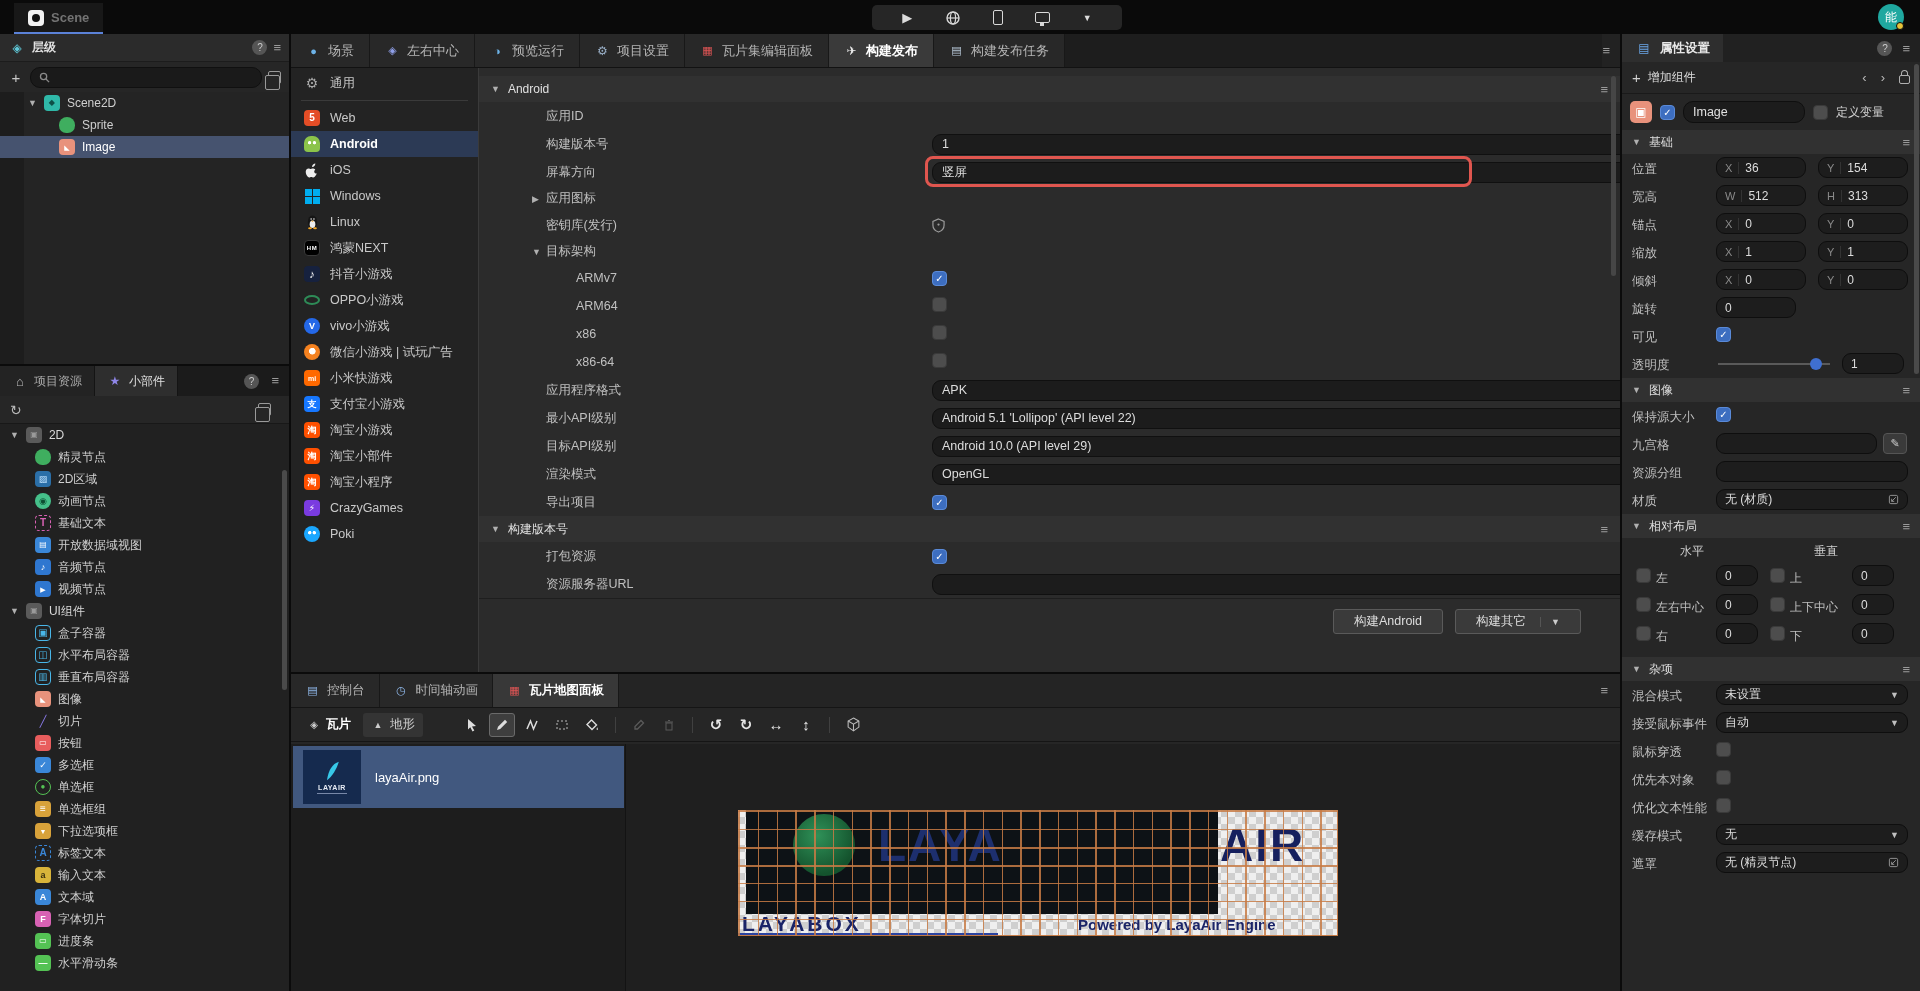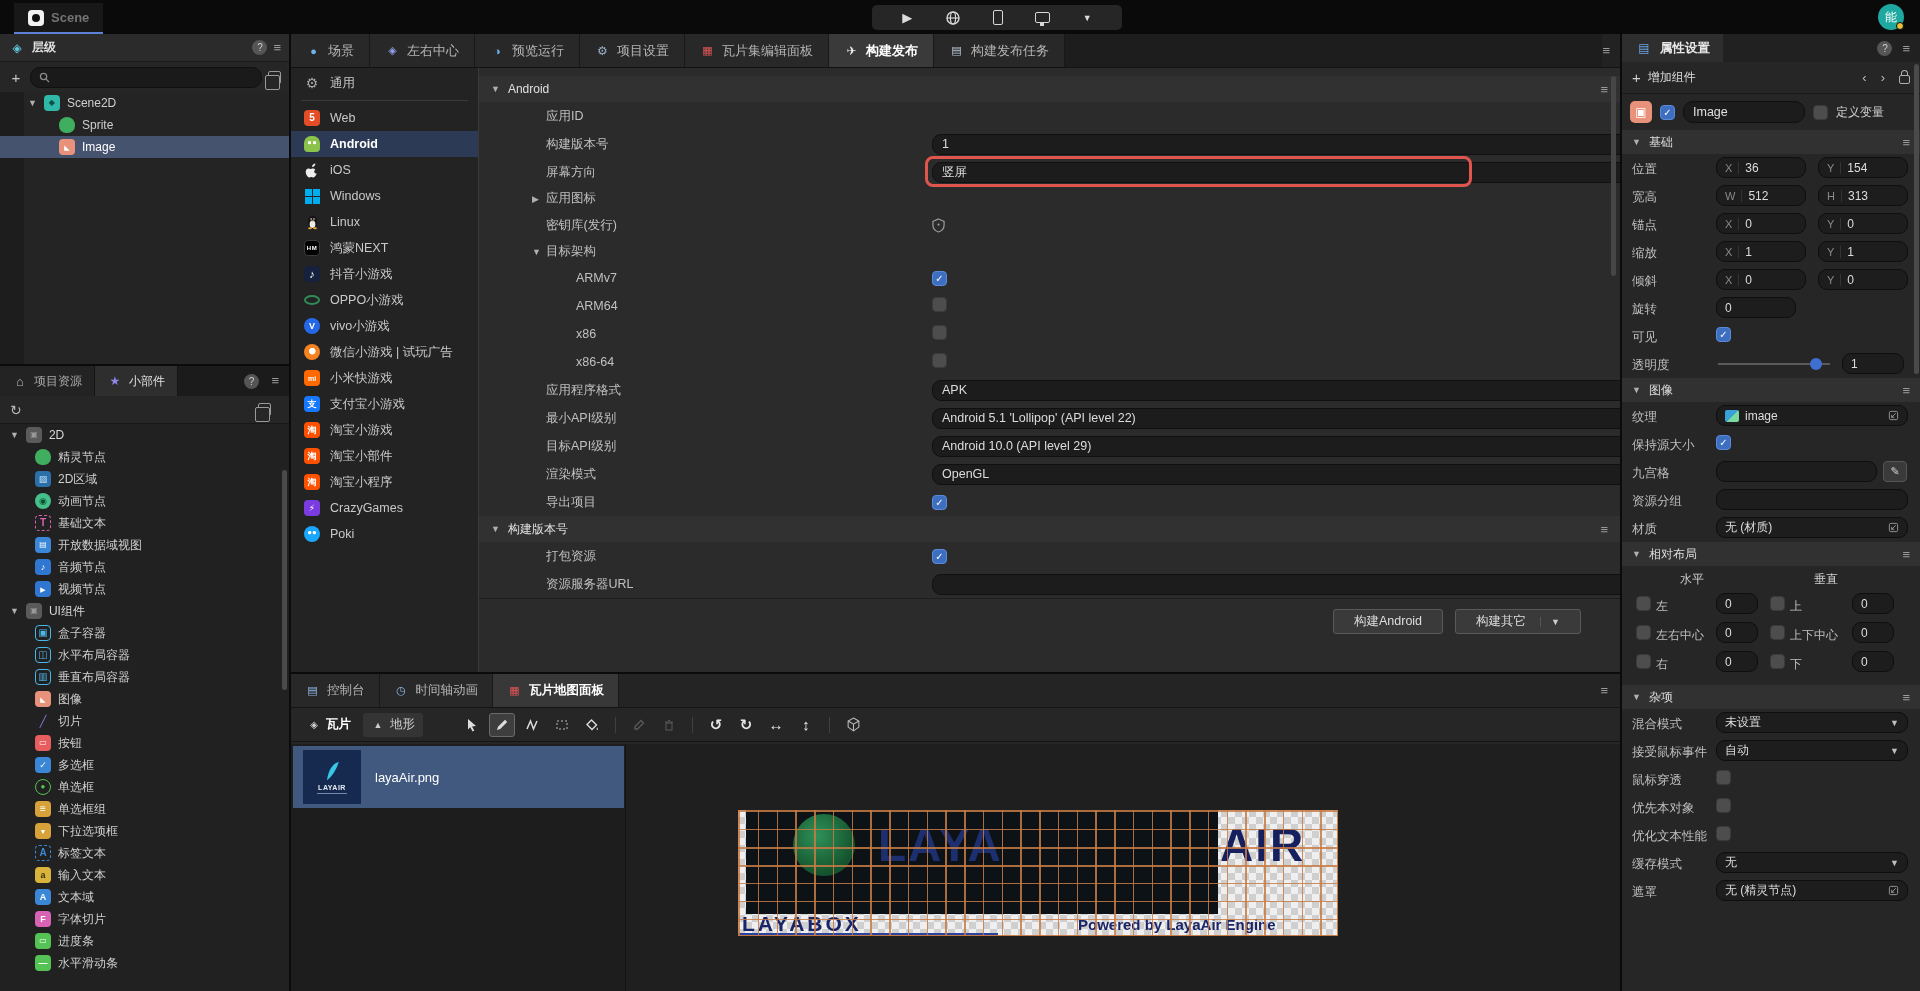--- a/index.html
+++ b/index.html
@@ -877,33 +877,20 @@
         <span class="strack"></span>
         <span class="sknob" style="left:188px;"></span>
         <div class="ifld" style="left:220px;width:62px;">1</div>
       </div>
       <div class="isec">
         <span class="caret">▼</span>
         <span>图像</span>
         <span class="menu-g">≡</span>
       </div>
       <div class="irow">
-        <span class="ilbl">纹理</span>
-        <div class="ifld" style="left:94px;width:192px;">
-          <span class="tthumb"></span>
-          <span>image</span>
-          <span class="picker">
-            <svg width="11" height="11" viewBox="0 0 12 12">
-              <rect x="1.5" y="1.5" width="9" height="9" rx="1.5" fill="none" stroke="#9a9a9a"></rect>
-              <path d="M8.5 3.5L4 8M4 8V5.2M4 8h2.8" stroke="#9a9a9a" fill="none"></path>
-            </svg>
-          </span>
-        </div>
-      </div>
-      <div class="irow">
         <span class="ilbl">保持源大小</span>
         <span class="icb"><span class="cb on">✓</span></span>
       </div>
       <div class="irow">
         <span class="ilbl">九宫格</span>
         <div class="ifld" style="left:94px;width:161px;"></div>
         <span class="sqbtn">✎</span>
       </div>
       <div class="irow">
         <span class="ilbl">资源分组</span>

